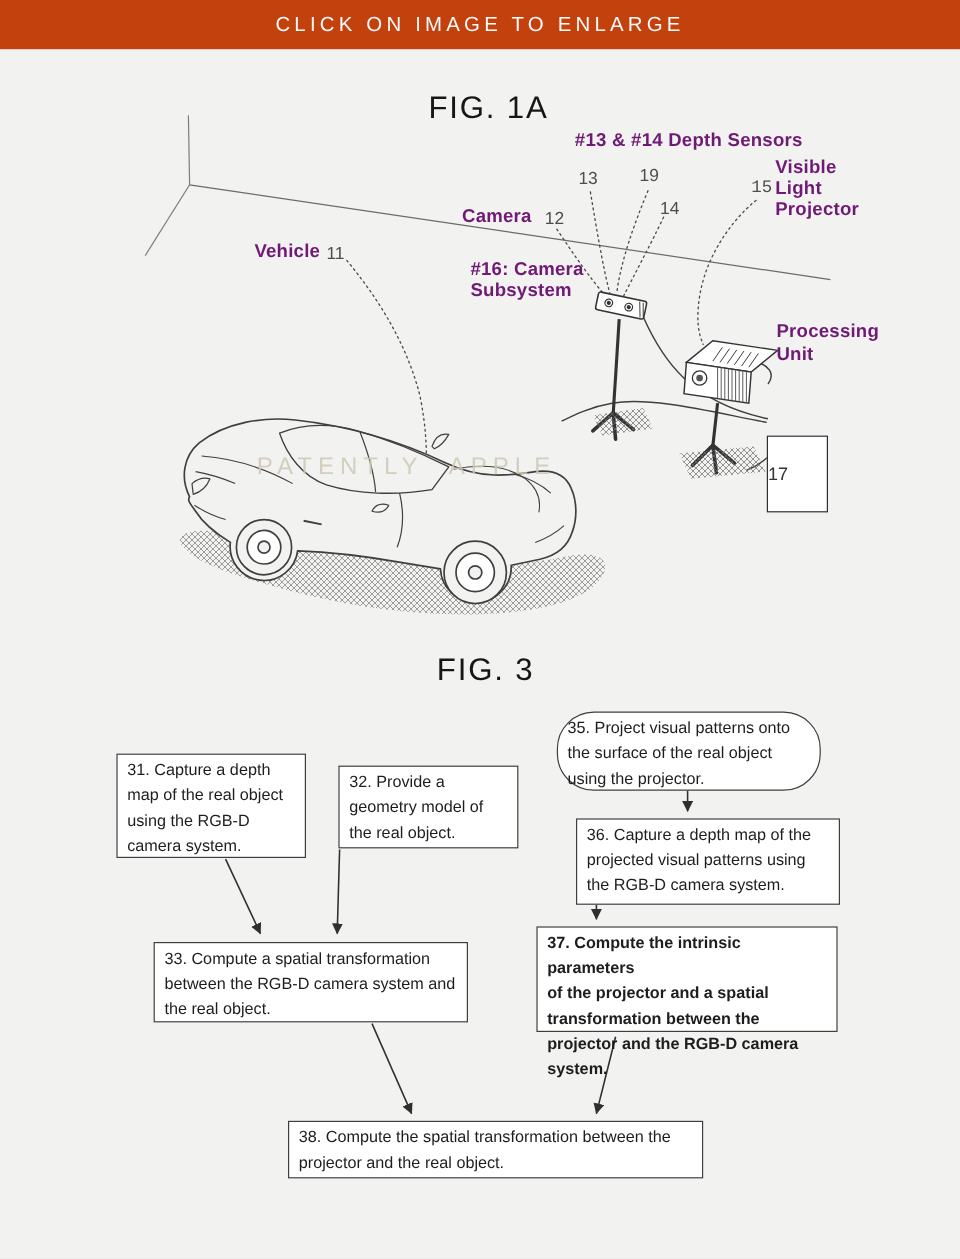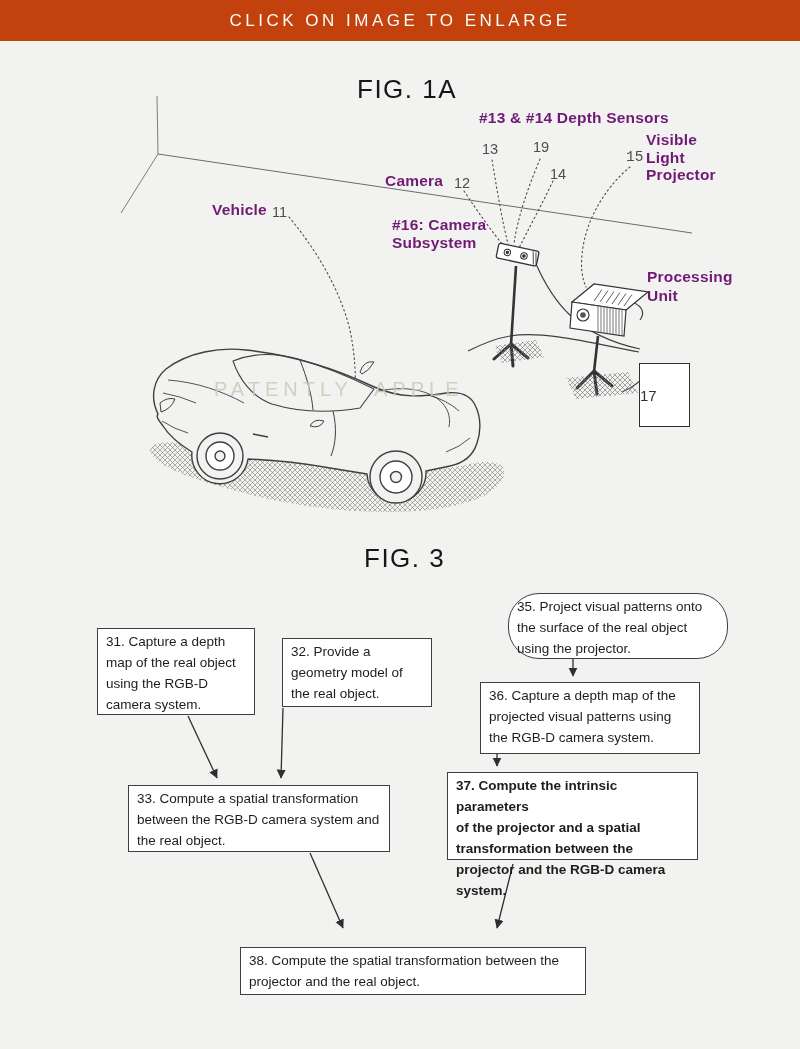--- a/index.html
+++ b/index.html
@@ -164,30 +164,30 @@
 
     <div class="fig-title" style="left:364px;top:502px;">FIG. 3</div>
 
     <div class="fbox" style="left:97px;top:587px;width:158px;height:87px;">31. Capture a depth
 map of the real object
 using the RGB-D
 camera system.</div>
     <div class="fbox" style="left:282px;top:597px;width:150px;height:69px;">32. Provide a
 geometry model of
 the real object.</div>
-    <div class="fbox" style="left:508px;top:552px;width:220px;height:66px;border-radius:31px;">35. Project visual patterns onto
+    <div class="fbox" style="left:464px;top:552px;width:220px;height:66px;border-radius:31px;">35. Project visual patterns onto
 the surface of the real object
 using the projector.</div>
     <div class="fbox" style="left:480px;top:641px;width:220px;height:72px;">36. Capture a depth map of the
 projected visual patterns using
 the RGB-D camera system.</div>
     <div class="fbox" style="left:128px;top:744px;width:262px;height:67px;">33. Compute a spatial transformation
 between the RGB-D camera system and
 the real object.</div>
     <div class="fbox" style="left:447px;top:731px;width:251px;height:88px;font-weight:bold;">37. Compute the intrinsic parameters
 of the projector and a spatial
 transformation between the
 projector and the RGB-D camera
 system.</div>
-    <div class="fbox" style="left:240px;top:893px;width:346px;height:48px;margin-top:13px;">38. Compute the spatial transformation between the
+    <div class="fbox" style="left:240px;top:893px;width:346px;height:48px;">38. Compute the spatial transformation between the
 projector and the real object.</div>
   </div>
 </div>
 
 </body></html>

